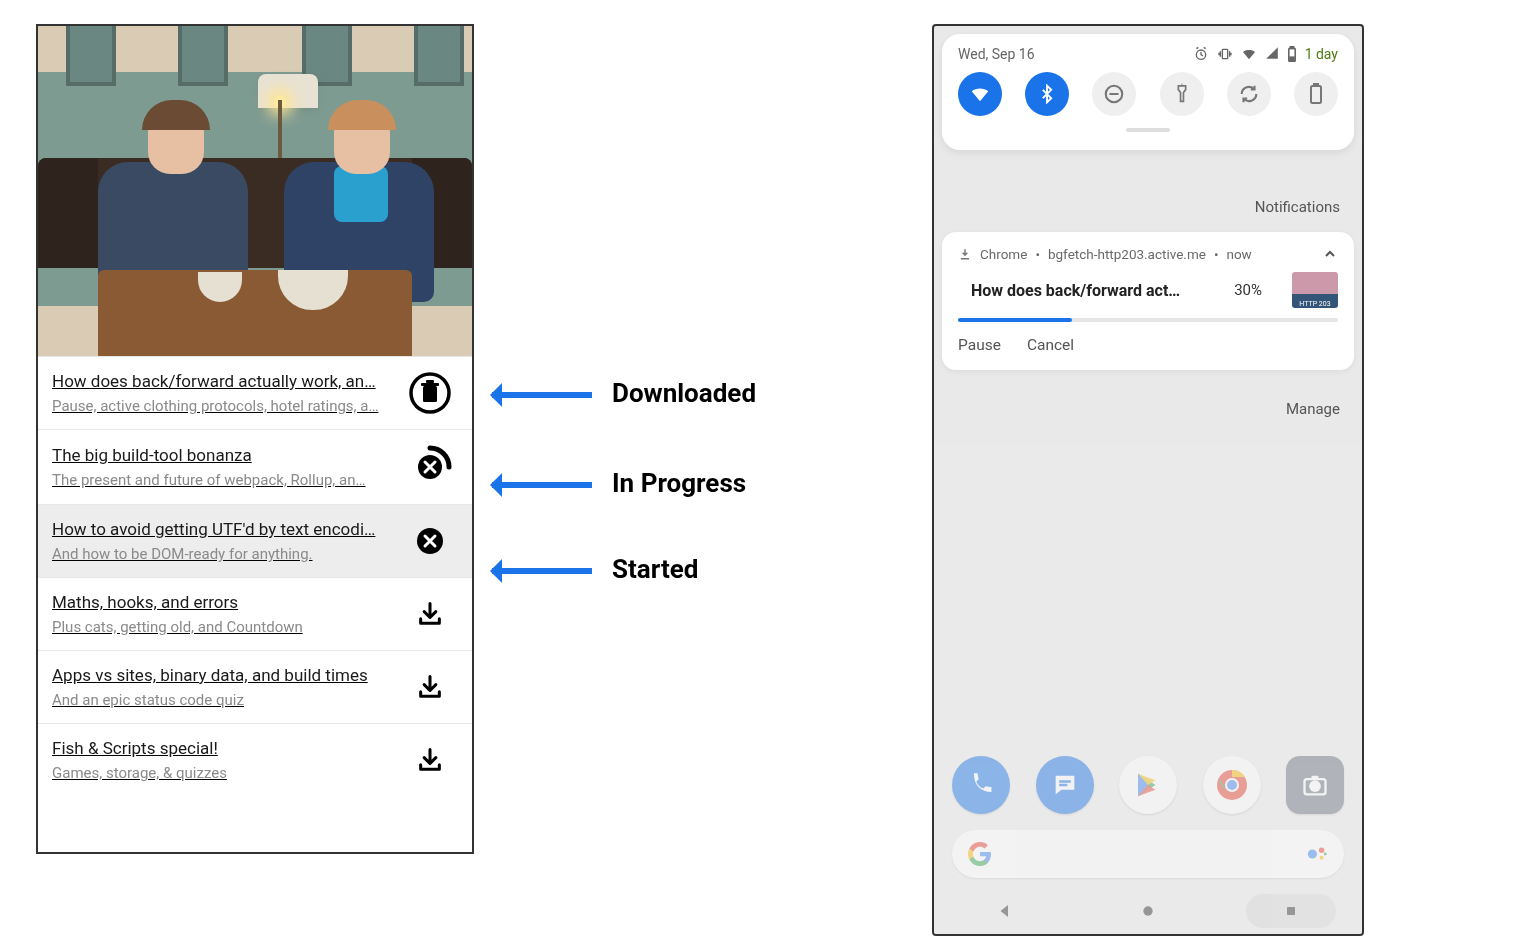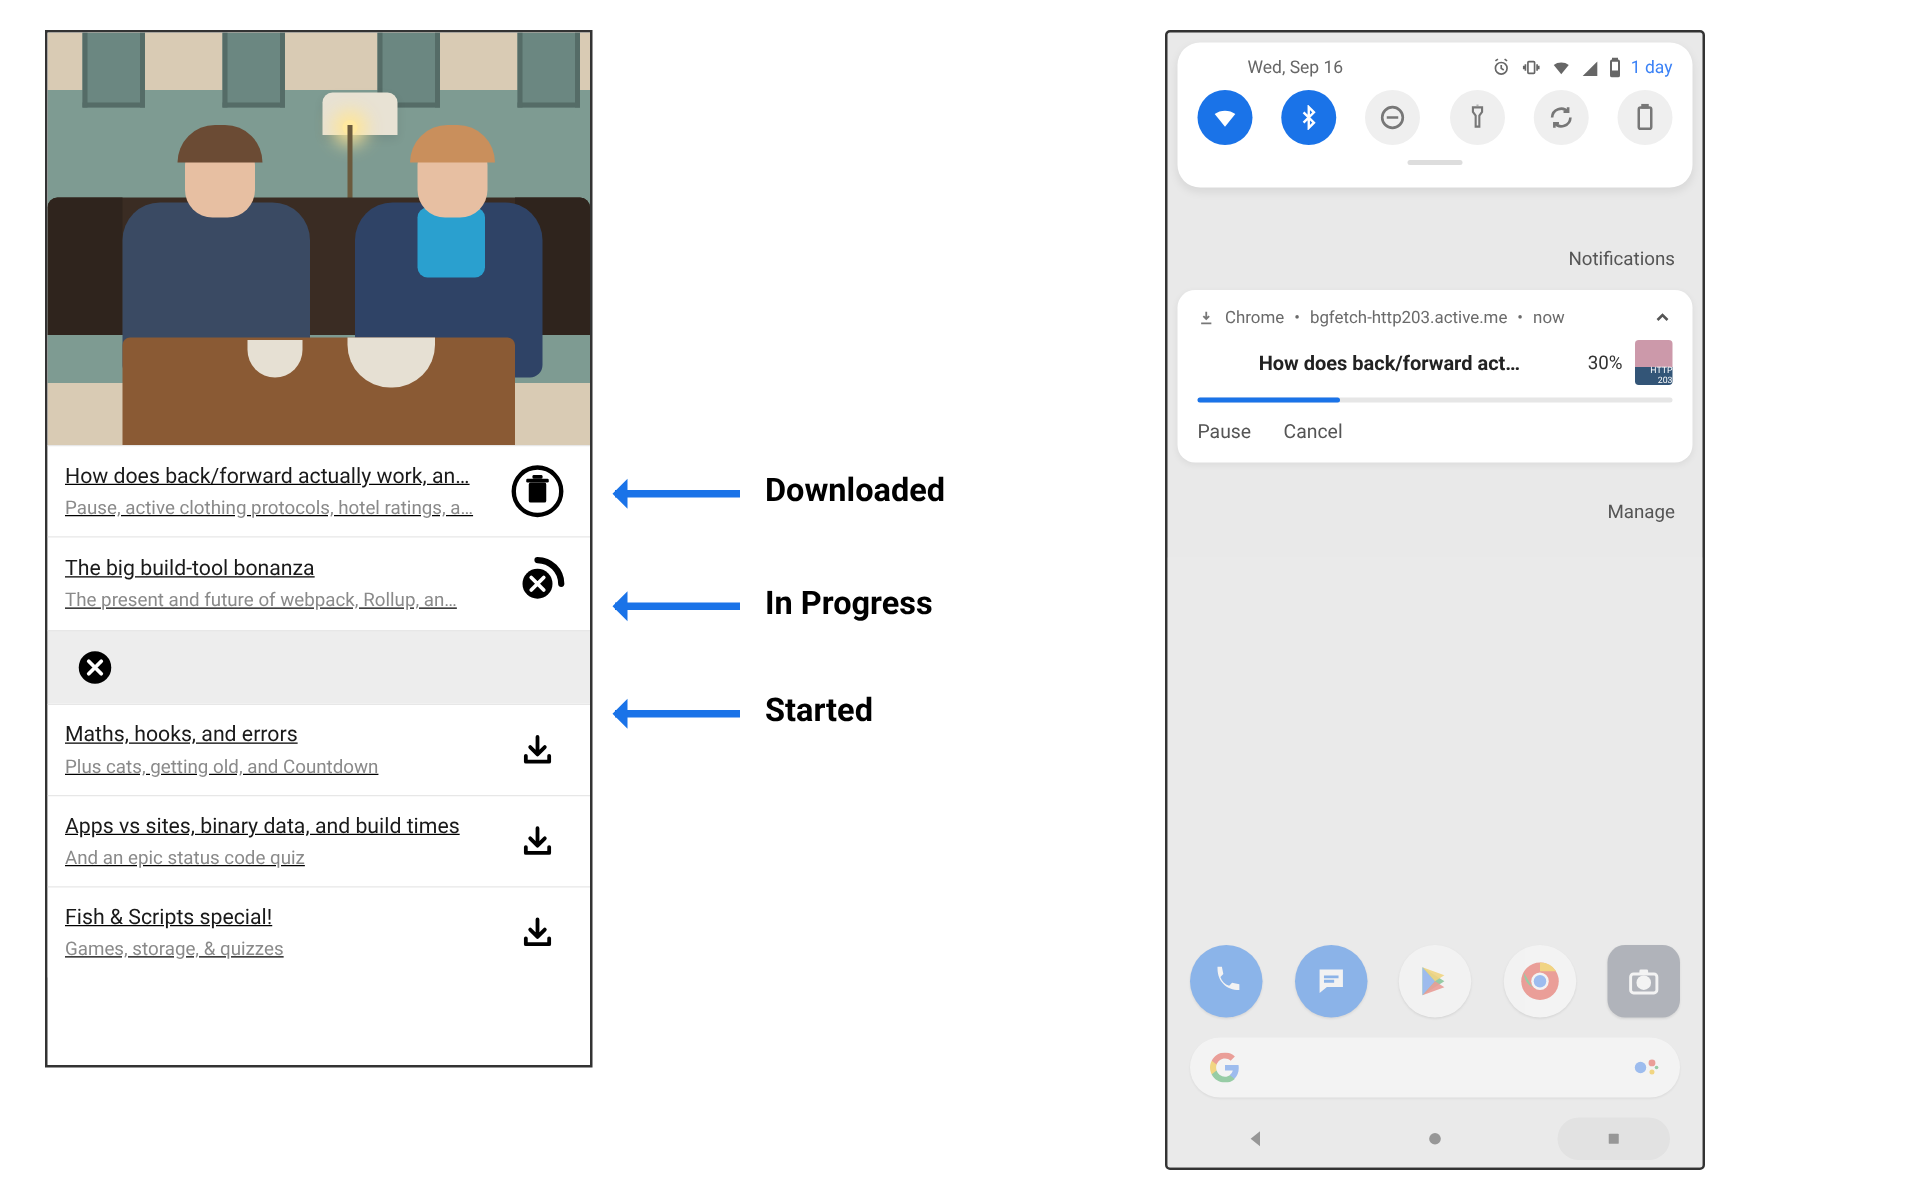--- a/index.html
+++ b/index.html
@@ -97,22 +97,22 @@
   .right-phone{
     position:absolute; left:932px; top:24px; width:432px; height:912px;
     border:2px solid #333; border-radius:4px; background:#e9e9e9;
     overflow:hidden;
   }
   .shade {
     position:absolute; left:8px; right:8px; top:8px;
     background:#fff; border-radius:18px; padding:12px 16px 18px;
     box-shadow:0 3px 8px rgba(0,0,0,.08);
   }
-  .status-row { display:flex; align-items:center; justify-content:space-between; font-size:14px; color:#666;margin-left:40px; }
-  .status-icons { display:flex; gap:8px; color:#3b82f6;align-items:flex-end; }
+  .status-row { display:flex; align-items:center; justify-content:space-between; font-size:14px; color:#666; }
+  .status-icons { display:flex; gap:8px; color:#4d7c0f; }
   .tiles { margin-top:10px; display:flex; justify-content:space-between; }
   .tile {
     width:44px;height:44px;border-radius:50%;
     display:flex;align-items:center;justify-content:center;
     background:#efefef; color:#666;
   }
   .tile.on { background:#1a73e8; color:#fff; }
   .handle { width:44px;height:4px;border-radius:2px;background:#ddd;margin:12px auto 0; }
 
   .shade-sections { position:absolute; left:8px; right:8px; top:160px;text-align:right; }
@@ -120,23 +120,23 @@
   .notif-card {
     background:#fff; border-radius:14px; margin-top:4px; padding:14px 16px 16px;
     box-shadow:0 2px 6px rgba(0,0,0,.06);
   }
   .notif-head { display:flex; align-items:center; gap:8px; font-size:13.5px; color:#6a6a6a;}
   .notif-head .spacer{flex:1;}
   .notif-body { display:flex; align-items:center; gap:10px; margin-top:10px;}
   .notif-body .ntitle{ flex:1; font-size:16px; color:#222; white-space:nowrap; overflow:hidden; text-overflow:ellipsis;font-weight:bold;}
   .notif-body .pct{ font-size:15px; color:#333;margin-left:44px; }
   .thumb {
-    width:30px;height:36px;border-radius:3px;
+    width:46px;height:36px;border-radius:3px;
     background:linear-gradient(#c9a 0 60%, #357 60% 100%);
-    position:relative; font-size:7px; color:#fff; display:flex; align-items:flex-end; justify-content:center;
+    position:relative; font-size:7px; color:#fff; display:flex; align-items:flex-end; justify-content:center;margin-left:20px;
   }
   .prog { margin-top:10px; height:4px; background:#e6e6e6; border-radius:2px; position:relative;}
   .prog > span{position:absolute;left:0;top:0;bottom:0;background:#1a73e8;border-radius:2px;}
   .notif-actions { display:flex; gap:26px; margin-top:14px; font-size:15.5px; color:#555;}
 
   .homescreen {
     position:absolute; left:0; right:0; top:420px; bottom:0;
     background:#ececec; opacity:.85;
   }
   .app-row {
@@ -222,20 +222,24 @@
       <div class="act">
         <svg width="46" height="46" viewBox="0 0 46 46">
           <path d="M23 4 a19 19 0 0 1 19 19" fill="none" stroke="#000" stroke-width="5" stroke-linecap="round"></path>
           <circle cx="23" cy="23" r="12" fill="#000"></circle>
           <path d="M18 18 L28 28 M28 18 L18 28" stroke="#fff" stroke-width="3" stroke-linecap="round"></path>
         </svg>
       </div>
     </div>
 
     <div class="row highlight">
+      <div class="txt">
+        <div class="title">How to avoid getting UTF'd by text encodi…</div>
+        <div class="sub">And how to be DOM-ready for anything.</div>
+      </div>
       <div class="act">
         <svg width="30" height="30" viewBox="0 0 30 30">
           <circle cx="15" cy="15" r="13" fill="#000"></circle>
           <path d="M10 10 L20 20 M20 10 L10 20" stroke="#fff" stroke-width="3" stroke-linecap="round"></path>
         </svg>
       </div>
     </div>
 
     <div class="row">
       <div class="txt">

